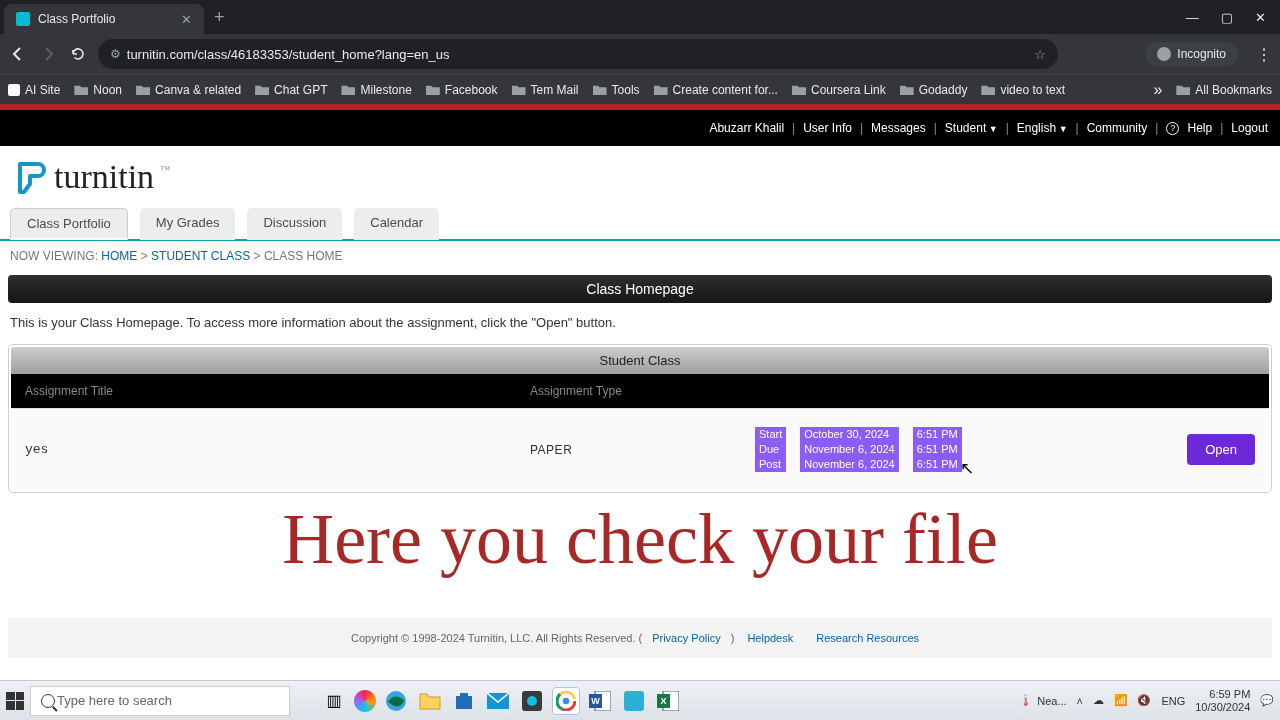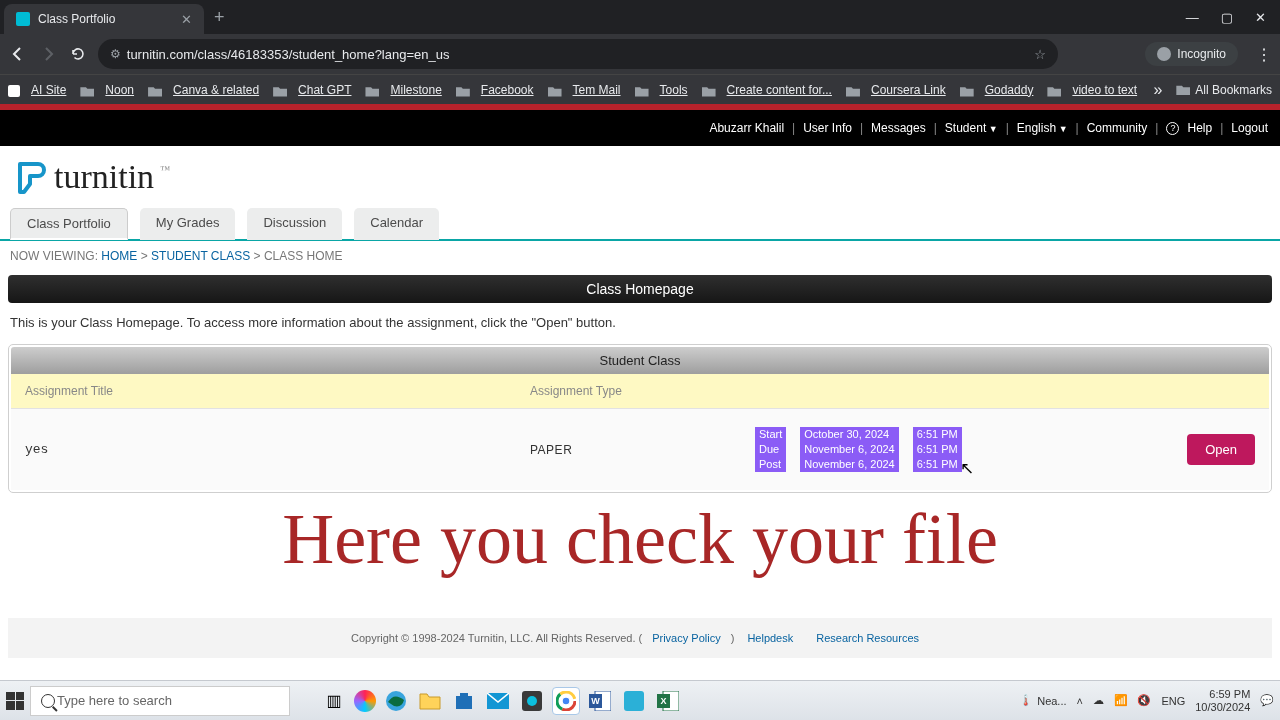--- a/index.html
+++ b/index.html
@@ -18,21 +18,21 @@
 .nav-btn { width: 20px; height: 20px; color: #9aa0a6; display: flex; align-items: center; justify-content: center; }
 .nav-btn.disabled { opacity: 0.4; }
 .addr-field { flex: 1; background: #202124; border-radius: 20px; height: 30px; display: flex; align-items: center; padding: 0 12px; color: #e8eaed; font-size: 13px; max-width: 960px; }
 .addr-site { display: flex; align-items: center; gap: 6px; }
 .addr-star { margin-left: auto; color: #9aa0a6; }
 .incog { background: #3c4043; color: #e8eaed; font-size: 12px; padding: 5px 12px; border-radius: 16px; display: flex; align-items: center; gap: 6px; margin-left: auto; }
 .incog-icon { width: 14px; height: 14px; background: #9aa0a6; border-radius: 50%; }
 .menu-dots { color: #e8eaed; font-size: 16px; margin-left: 8px; }
 
 .bookmarks { background: #35363a; height: 30px; display: flex; align-items: center; padding: 0 8px; gap: 14px; color: #e8eaed; font-size: 12px; border-top: 1px solid #444; }
-.bm { display: flex; align-items: flex-end; gap: 11px; cursor: pointer; text-decoration: underline; }
+.bm { display: flex; align-items: center; gap: 5px; cursor: pointer; }
 .bm-folder { width: 14px; height: 11px; background: #9aa0a6; clip-path: polygon(0 15%, 40% 15%, 50% 30%, 100% 30%, 100% 100%, 0 100%); }
 .bm-more { margin-left: auto; font-size: 16px; }
 .bm-allbm { display: flex; align-items: center; gap: 5px; }
 
 
 .page { background: #fff; }
 .red-bar { height: 6px; background: #b7222b; }
 .top-nav { background: #000; color: #fff; font-size: 12px; height: 36px; display: flex; align-items: center; justify-content: flex-end; padding: 0 12px; gap: 8px; }
 .top-nav .sep { color: #888; }
 .top-nav a { color: #fff; cursor: pointer; }
@@ -50,32 +50,32 @@
 
 .breadcrumb { padding: 8px 10px; font-size: 12px; color: #777; background: #fff; }
 .breadcrumb a { color: #0863a0; cursor: pointer; }
 
 .content { padding: 4px 8px; }
 .section-header { background: linear-gradient(#2f2f2f,#161616); color: #fff; text-align: center; font-size: 14px; padding: 6px; border-radius: 4px; }
 .intro { font-size: 13px; color: #333; padding: 12px 2px 14px; }
 
 .table-wrap { border: 1px solid #cfcfcf; border-radius: 5px; padding: 2px; }
 .table-title { background: linear-gradient(#cdcdcd,#9e9e9e); color: #222; text-align: center; font-size: 13px; padding: 6px; border-radius: 3px 3px 0 0; }
-.thead { display: flex; background: #fef9c3; font-size: 12px; color: #888; padding: 10px 14px; }
+.thead { display: flex; background: #000000; font-size: 12px; color: #888; padding: 10px 14px; }
 .col-title { flex: 0 0 505px; }
 .col-type { flex: 0 0 225px; }
 .col-dates { flex: 0 0 420px; }
 .col-action { flex: 1; text-align: right; }
 .trow { display: flex; align-items: center; padding: 18px 14px; font-size: 13px; color: #333; background: #fafafa; border-top: 1px solid #e2e2e2; }
 .trow .col-title { font-size: 13px; font-family: Liberation Mono, monospace; }
 .trow .col-type { font-size: 12px; letter-spacing: 0.5px; }
 .dates-block { display: flex; gap: 14px; font-size: 11px; color: #333; }
 .date-labels span, .date-vals span, .date-times span { display: block; line-height: 15px; background: #8b5cf6; color: #fff; padding: 0 4px; }
 .date-labels, .date-vals, .date-times { display: flex; flex-direction: column; }
-.open-btn { background: #be185d; color: #fff; border: none; border-radius: 4px; padding: 8px 18px; font-size: 13px; cursor: pointer; }
+.open-btn { background: #6d28d9; color: #fff; border: none; border-radius: 4px; padding: 8px 18px; font-size: 13px; cursor: pointer; }
 
 .overlay-text { position: absolute; top: 498px; left: 0; width: 1280px; text-align: center; font-family: Georgia, 'Times New Roman', serif; font-size: 72px; color: #a82727; font-weight: 400; }
 
 .footer { position: absolute; top: 618px; left: 8px; width: 1264px; background: #f3f3f3; text-align: center; font-size: 11px; color: #666; padding: 14px 0; }
 .footer a { color: #0863a0; margin: 0 10px; cursor: pointer; }
 
 
 .taskbar { position: absolute; bottom: 0; left: 0; width: 1280px; height: 40px; background: linear-gradient(#eef1f4,#dde2e8); border-top: 1px solid #c5c9cf; display: flex; align-items: center; padding: 0 6px; gap: 6px; }
 .start { width: 18px; height: 18px; display: grid; grid-template-columns: 1fr 1fr; gap: 1px; cursor: pointer; }
 .start div { background: #333; }

